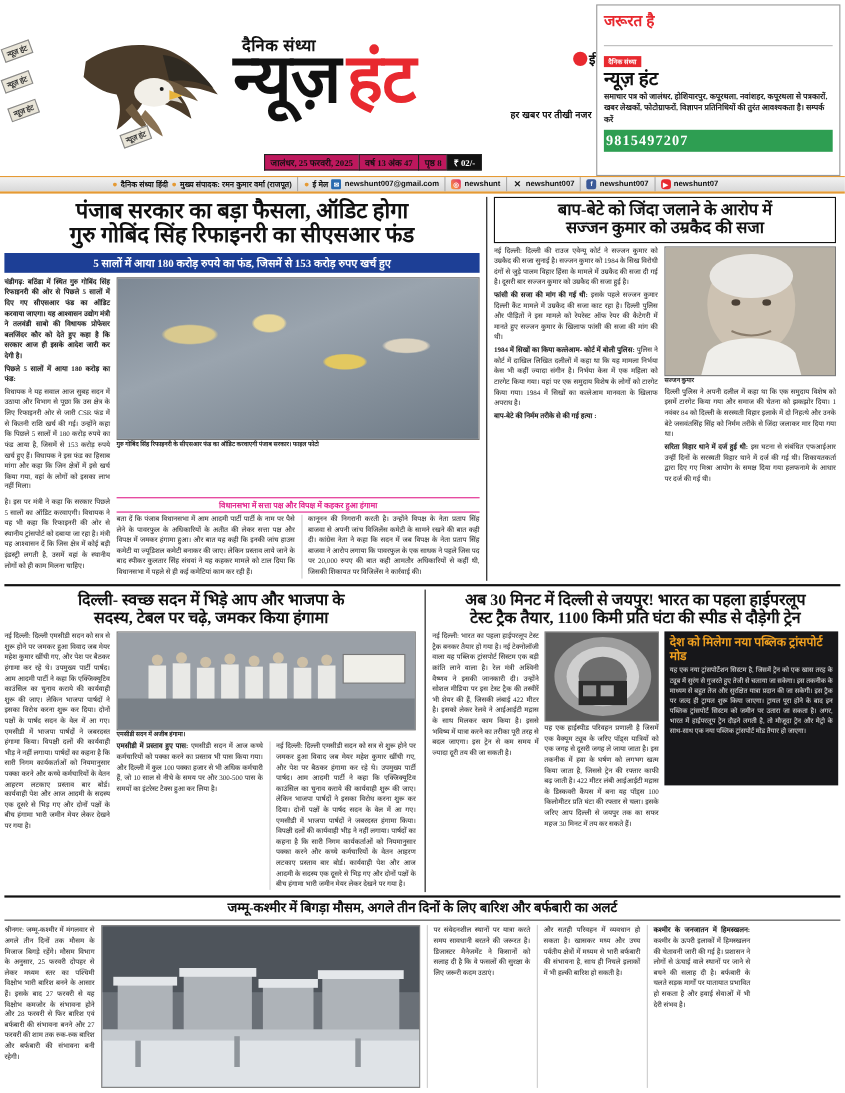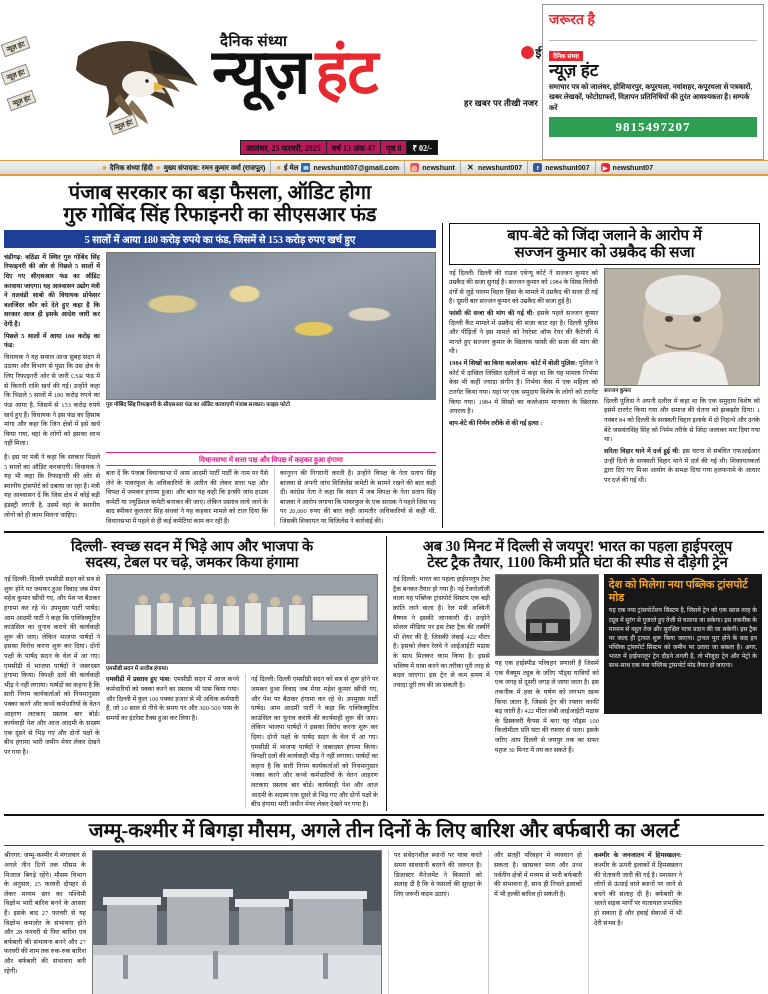--- a/index.html
+++ b/index.html
@@ -52,22 +52,22 @@
             background:#fff; position:relative; }
   .wantad-title { color:#e8292f; font-weight:bold; font-size:14px;
                   font-family:"Liberation Serif", serif; border-bottom:1px solid #bbb;
                   padding-bottom:12px; margin-bottom:3px; }
   .wantad-badge { display:inline-block; background:#e8292f; color:#fff; font-size:6px;
                   font-weight:bold; padding:1px 4px; margin-bottom:1px; }
   .wantad-brand { font-family:"Liberation Serif", serif; font-weight:bold; font-size:17px;
                   line-height:1; margin-bottom:3px; }
   .wantad-body { font-size:7.2px; line-height:1.45; color:#222; font-weight:bold;
                  font-family:"Liberation Serif", serif; }
-  .wantad-phone { margin-top:4px; background:#2e9e52; color:#fff; text-align:center;
-                  font-weight:bold; font-size:13px; letter-spacing:1px; padding:2px 14px;
+  .wantad-phone { margin-top:4px; background:#2e9e52; color:#fff; text-align:left;
+                  font-weight:bold; font-size:13px; letter-spacing:1px; padding:2px 2px;
                   font-family:"Liberation Serif", serif; }
 
   
   .infobar { display:flex; align-items:center; height:16px; font-size:7px; font-weight:bold;
              background:linear-gradient(#f2f2f2,#d8d8d8); border-top:1px solid #e59a34;
              border-bottom:2px solid #e59a34; padding:0 2px; }
   .infobar .seg { display:flex; align-items:center; gap:3px; padding:0 5px;
                   border-right:1px solid #aaa; height:13px; }
   .infobar .seg:last-child { border-right:none; }
   .bullet { color:#e59a34; font-size:8px; line-height:1; }
@@ -79,30 +79,30 @@
   .sico.yt { background:#e8292f; border-radius:3px; }
   .sico.mail { background:#2b6cb0; border-radius:1px; }
 
   
   .body-wrap { padding:3px 4px 0 4px; }
   .rule { border-top:2px solid #111; margin:3px 0; }
   .rule.thin { border-top:1px solid #444; }
 
   .top-section { display:flex; gap:6px; }
   .col-left { width:432px; }
-  .col-right { width:318px; border-left:1px solid #111; padding-left:6px;margin-top:44px; }
+  .col-right { width:318px; border-left:1px solid #111; padding-left:6px; }
 
   h1.head {
     font-family:"Liberation Serif", serif; font-weight:bold; text-align:center;
     margin:2px 0 4px 0; line-height:1.12; color:#111;
   }
   .h-main { font-size:20px; }
   .h-right { font-size:15px; }
   .h-mid { font-size:14.5px; text-align:left; }
-  .h-bottom { font-size:20px; }
+  .h-bottom { font-size:12px; }
 
   .kicker { background:#1d3f96; color:#fff; font-weight:bold; font-size:10px;
             text-align:center; padding:2px 3px; font-family:"Liberation Serif", serif;
             margin-bottom:4px; }
 
   .boxed { border:1px solid #111; padding:3px 4px; }
 
   p.txt {
     font-family:"Liberation Serif", serif; font-size:6.4px; line-height:1.5;
     text-align:justify; margin:0 0 2px 0; color:#1a1a1a;

